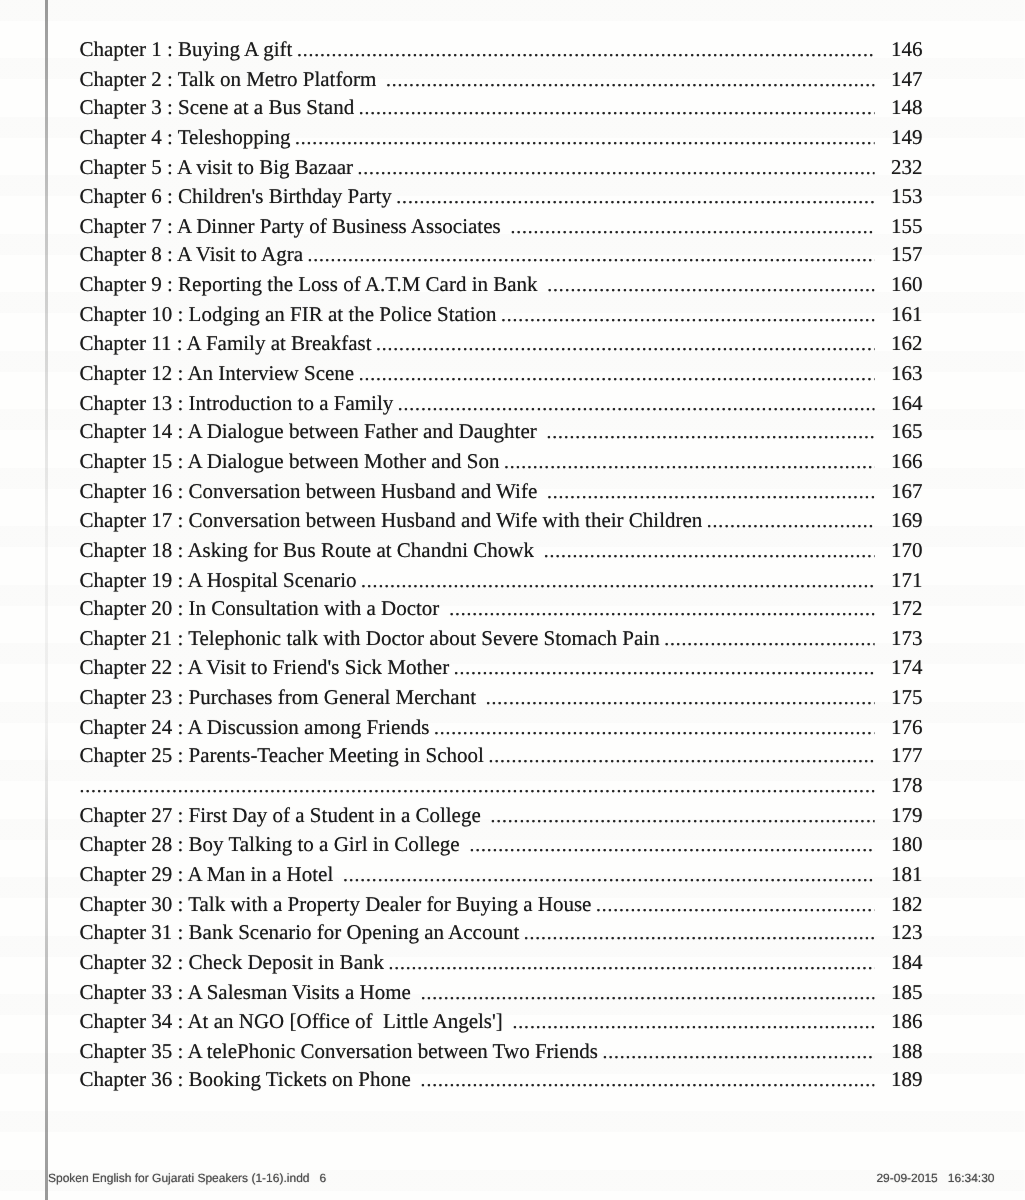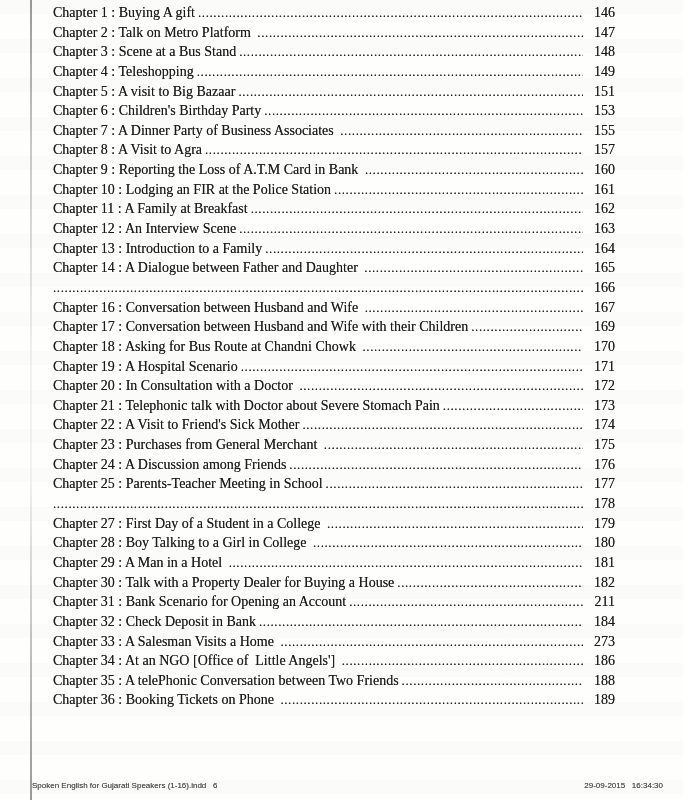--- a/index.html
+++ b/index.html
@@ -68,20 +68,21 @@
   }
   .toc-leader::after {
     content: "......................................................................................................................................................................................";
   }
   .toc-page {
     flex: 0 0 auto;
     min-width: 27px;
     text-align: right;
     padding-left: 5px;
     white-space: pre;
+    margin-top: 21px;
   }
   .footer {
     position: absolute;
     left: 0;
     right: 0;
     top: 781px;
     height: 12px;
     font-family: "Liberation Sans", sans-serif;
     font-size: 8px;
     color: #4f4f4f;
@@ -127,21 +128,21 @@
 
   <div class="toc-row">
     <span class="toc-label">Chapter 4 : Teleshopping</span>
     <span class="toc-leader"></span>
     <span class="toc-page">149</span>
   </div>
 
   <div class="toc-row">
     <span class="toc-label">Chapter 5 : A visit to Big Bazaar</span>
     <span class="toc-leader"></span>
-    <span class="toc-page">151</span>
+    <span class="toc-page">232</span>
   </div>
 
   <div class="toc-row">
     <span class="toc-label">Chapter 6 : Children's Birthday Party</span>
     <span class="toc-leader"></span>
     <span class="toc-page">153</span>
   </div>
 
   <div class="toc-row">
     <span class="toc-label">Chapter 7 : A Dinner Party of Business Associates </span>
@@ -185,20 +186,21 @@
     <span class="toc-page">164</span>
   </div>
 
   <div class="toc-row">
     <span class="toc-label">Chapter 14 : A Dialogue between Father and Daughter </span>
     <span class="toc-leader"></span>
     <span class="toc-page">165</span>
   </div>
 
   <div class="toc-row">
+    <span class="toc-label">Chapter 15 : A Dialogue between Mother and Son</span>
     <span class="toc-leader"></span>
     <span class="toc-page">166</span>
   </div>
 
   <div class="toc-row">
     <span class="toc-label">Chapter 16 : Conversation between Husband and Wife </span>
     <span class="toc-leader"></span>
     <span class="toc-page">167</span>
   </div>
 
@@ -281,33 +283,33 @@
 
   <div class="toc-row">
     <span class="toc-label">Chapter 30 : Talk with a Property Dealer for Buying a House</span>
     <span class="toc-leader"></span>
     <span class="toc-page">182</span>
   </div>
 
   <div class="toc-row">
     <span class="toc-label">Chapter 31 : Bank Scenario for Opening an Account</span>
     <span class="toc-leader"></span>
-    <span class="toc-page">211</span>
+    <span class="toc-page">123</span>
   </div>
 
   <div class="toc-row">
     <span class="toc-label">Chapter 32 : Check Deposit in Bank</span>
     <span class="toc-leader"></span>
     <span class="toc-page">184</span>
   </div>
 
   <div class="toc-row">
     <span class="toc-label">Chapter 33 : A Salesman Visits a Home </span>
     <span class="toc-leader"></span>
-    <span class="toc-page">273</span>
+    <span class="toc-page">185</span>
   </div>
 
   <div class="toc-row">
     <span class="toc-label">Chapter 34 : At an NGO [Office of  Little Angels'] </span>
     <span class="toc-leader"></span>
     <span class="toc-page">186</span>
   </div>
 
   <div class="toc-row">
     <span class="toc-label">Chapter 35 : A telePhonic Conversation between Two Friends</span>

